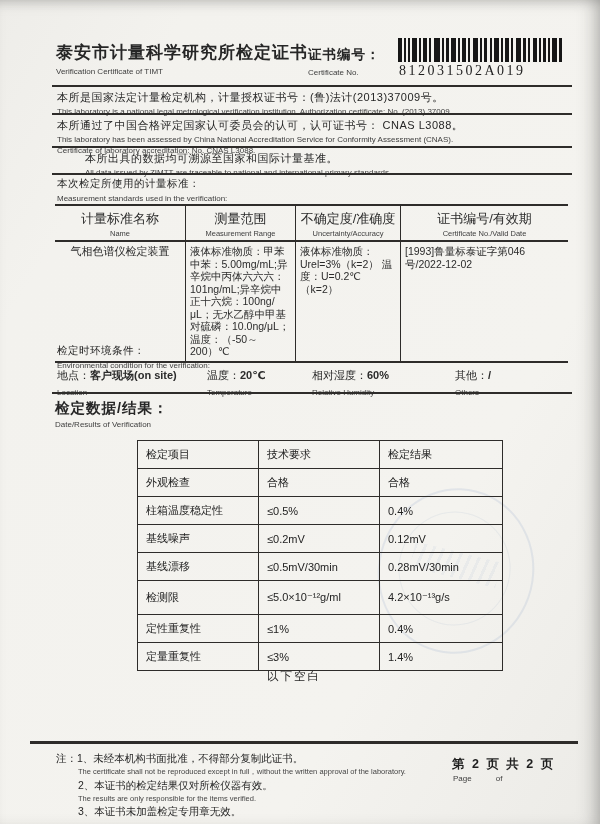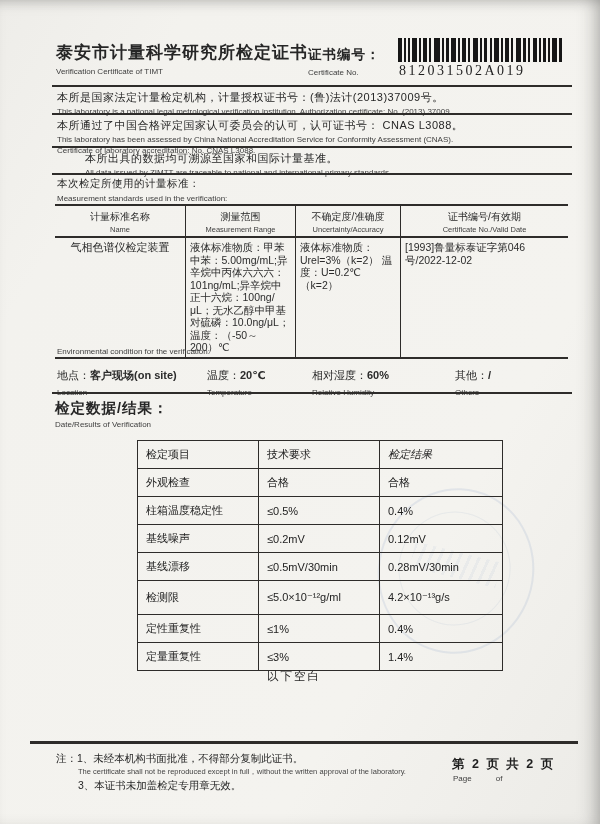--- a/index.html
+++ b/index.html
@@ -32,39 +32,39 @@
   .stmt .zh{font-size:11px;letter-spacing:.5px;}
   .stmt .en{font-size:8px;margin-top:2px;}
   
   .std-table{position:absolute;left:55px;top:204px;width:513px;border-top:2px solid #2e2c2a;border-bottom:2px solid #2e2c2a;font-size:10.5px;}
   .std-row{display:flex;}
   .std-head{border-bottom:2px solid #2e2c2a;}
   .std-cell{box-sizing:border-box;padding:3px 4px;}
   .std-cell + .std-cell{border-left:1.5px solid #2e2c2a;}
   .c1{width:130px;} .c2{width:110px;} .c3{width:105px;} .c4{width:168px;flex:1;}
   .std-head .std-cell{text-align:center;padding-top:4px;padding-bottom:2px;}
-  .std-head .hzh{font-size:10px;}
+  .std-head .hzh{font-size:13px;}
   .std-head .hen{font-size:7.5px;color:#3d3d3d;margin-top:1px;}
   .std-body .std-cell{min-height:98px;font-size:10.5px;line-height:12.5px;}
   .std-body .c1{text-align:center;padding-top:3px;font-size:11px;font-family:Liberation Serif, serif;}
   .std-body .c2,.std-body .c3{text-align:left;}
   .std-body .c4{padding-top:3px;}
   
   .sec-h-zh{font-size:10.5px;letter-spacing:.5px;}
   .sec-h-en{font-size:8px;color:#3d3d3d;margin-top:3px;}
   .env-item{position:absolute;top:368px;}
   .env-line1{font-size:11px;}
   .env-line1 b{font-weight:bold;}
   .env-en{font-size:8px;color:#3d3d3d;margin-top:5px;}
   
   .res-h-zh{font-size:14.5px;font-weight:bold;letter-spacing:1px;}
   .res-h-en{font-size:8px;margin-top:2px;}
   table.res{position:absolute;left:137px;top:440px;border-collapse:collapse;table-layout:fixed;width:314px;}
   table.res td{border:1.5px solid #2e2c2a;font-size:11px;padding:6px 8px;height:15px;vertical-align:middle;color:#222;}
-  table.res td.w1{width:104px;} table.res td.w2{width:104px;} table.res td.w3{width:106px;font-style:italic;}
+  table.res td.w1{width:104px;} table.res td.w2{width:104px;} table.res td.w3{width:106px;}
   .end-note{position:absolute;left:137px;top:669px;width:314px;text-align:center;font-size:11.5px;letter-spacing:2px;}
   
   .stamp{position:absolute;left:378px;top:488px;width:152px;height:162px;border:2.5px solid rgba(115,145,190,.14);border-radius:50%;transform:rotate(14deg);}
   .stamp:before{content:"";position:absolute;left:18px;top:22px;width:110px;height:112px;border:1.5px solid rgba(115,145,190,.10);border-radius:50%;}
   .stamp:after{content:"";position:absolute;left:30px;top:62px;width:88px;height:26px;background:repeating-linear-gradient(100deg,rgba(115,145,190,.08) 0 3px,transparent 3px 9px);}
   
   .footer-notes{position:absolute;left:56px;top:752px;font-size:10.5px;width:380px;}
   .fn-row{display:flex;}
   .fn-label{flex:none;}
   .fn-en{font-size:7.5px;color:#454545;margin:1px 0 2px 22px;}
@@ -177,20 +177,21 @@
     </div>
     <div class="std-row std-body">
       <div class="std-cell c1">气相色谱仪检定装置</div>
       <div class="std-cell c2">液体标准物质：甲苯中苯：5.00mg/mL;异辛烷中丙体六六六：101ng/mL;异辛烷中正十六烷：100ng/μL；无水乙醇中甲基对硫磷：10.0ng/μL；温度：（-50～200）℃</div>
       <div class="std-cell c3">液体标准物质：Urel=3%（k=2） 温度：U=0.2℃（k=2）</div>
       <div class="std-cell c4">[1993]鲁量标泰证字第046号/2022-12-02</div>
     </div>
   </div>
 
   <div class="abs" style="left:57px;top:344px;">
+    <div class="sec-h-zh zh">检定时环境条件：</div>
     <div class="sec-h-en en">Environmental condition for the verification:</div>
   </div>
 
   <div class="env-item" style="left:57px;">
     <div class="env-line1"><span class="zh">地点：</span><b>客户现场(on site)</b></div>
     <div class="env-en">Location</div>
   </div>
   <div class="env-item" style="left:207px;">
     <div class="env-line1"><span class="zh">温度：</span><b>20℃</b></div>
     <div class="env-en">Temperature</div>
@@ -261,20 +262,22 @@
   <div class="end-note zh">以下空白</div>
 
   <div class="rule" style="left:30px;top:741px;width:548px;height:3px;"></div>
 
   <div class="footer-notes">
     <div class="fn-row">
       <span class="fn-label zh">注：</span>
       <span class="zh">1、未经本机构书面批准，不得部分复制此证书。</span>
     </div>
     <div class="fn-en">The certificate shall not be reproduced except in full，without the written approval of the laboratory.</div>
+    <div class="fn-item zh">2、本证书的检定结果仅对所检仪器有效。</div>
+    <div class="fn-en">The results are only responsible for the items verified.</div>
     <div class="fn-item zh">3、本证书未加盖检定专用章无效。</div>
   </div>
 
   <div class="page-info-zh">第 2 页 共 2 页</div>
   <div class="page-info-en">
     <span>Page</span><span class="of">of</span>
   </div>
 
 </div>
 

